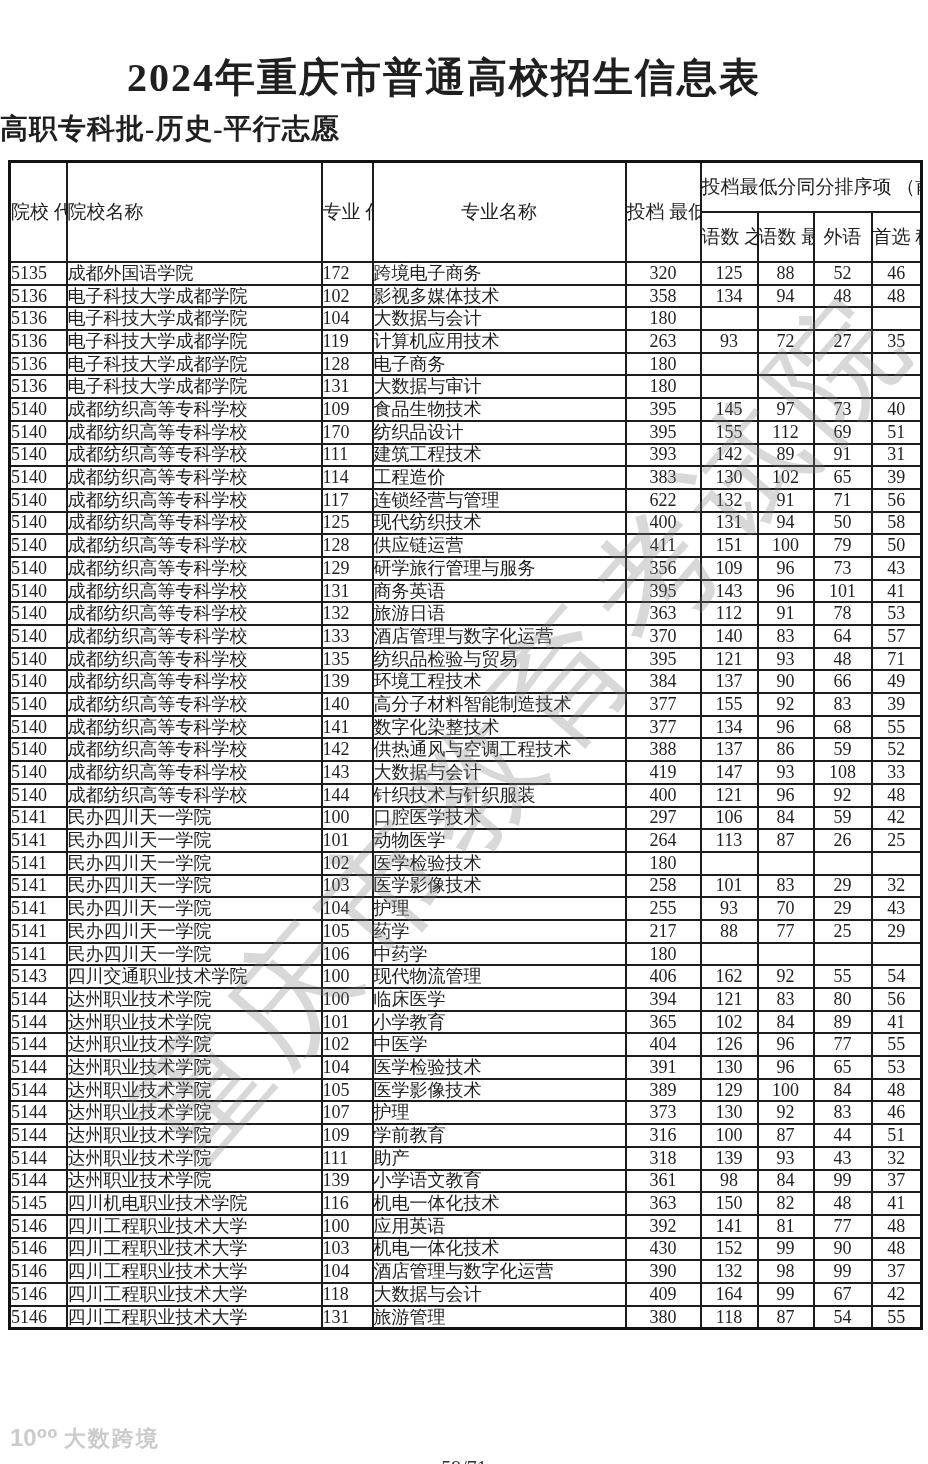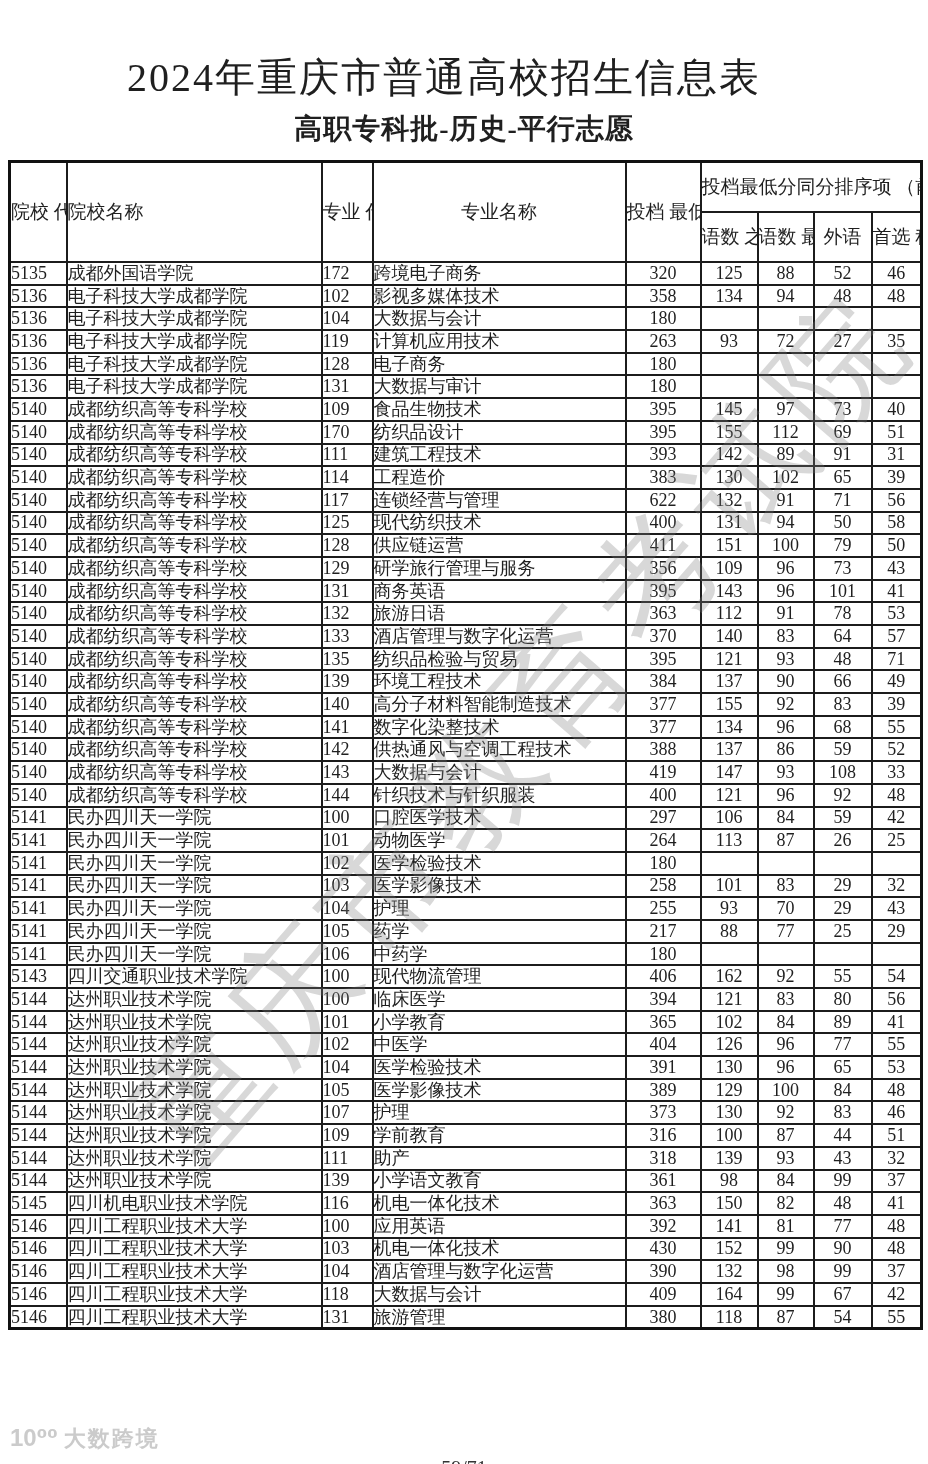--- a/index.html
+++ b/index.html
@@ -6,26 +6,26 @@
   body {
     width:928px; height:1464px;
     background:#ffffff;
     font-family:"Liberation Serif","DejaVu Serif",serif;
     color:#1f1f1f;
     position:relative;
     overflow:hidden;
   }
   .title {
     position:absolute; top:50px; left:0; width:888px;
-    text-align:center; font-size:40px; font-weight:normal;
+    text-align:center; font-size:40px; font-weight:bold;
     letter-spacing:2px; margin:0;
   }
   .subtitle {
     position:absolute; top:110px; left:0; width:928px;
-    text-align:center; font-size:28px; font-weight:bold;
+    text-align:left; font-size:28px; font-weight:bold;
     letter-spacing:1px; margin:0;
   }
   table.score-table {
     position:absolute; top:160px; left:8px; width:912px;
     border-collapse:collapse; table-layout:fixed;
     z-index:1;
   }
   table.score-table th, table.score-table td {
     border:2px solid #1c1c1c;
     padding:0;

